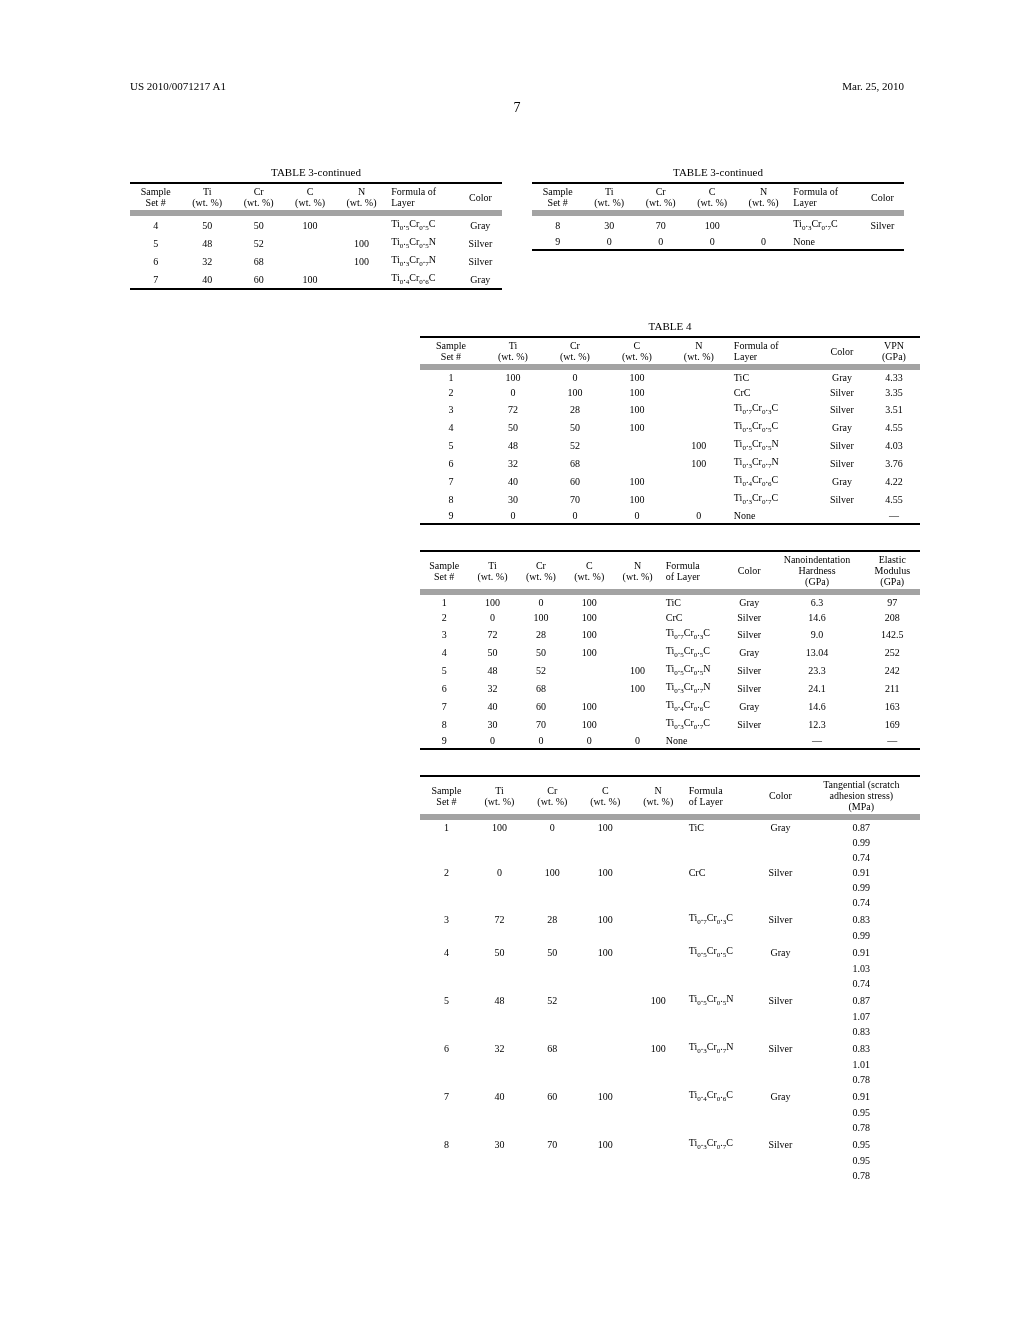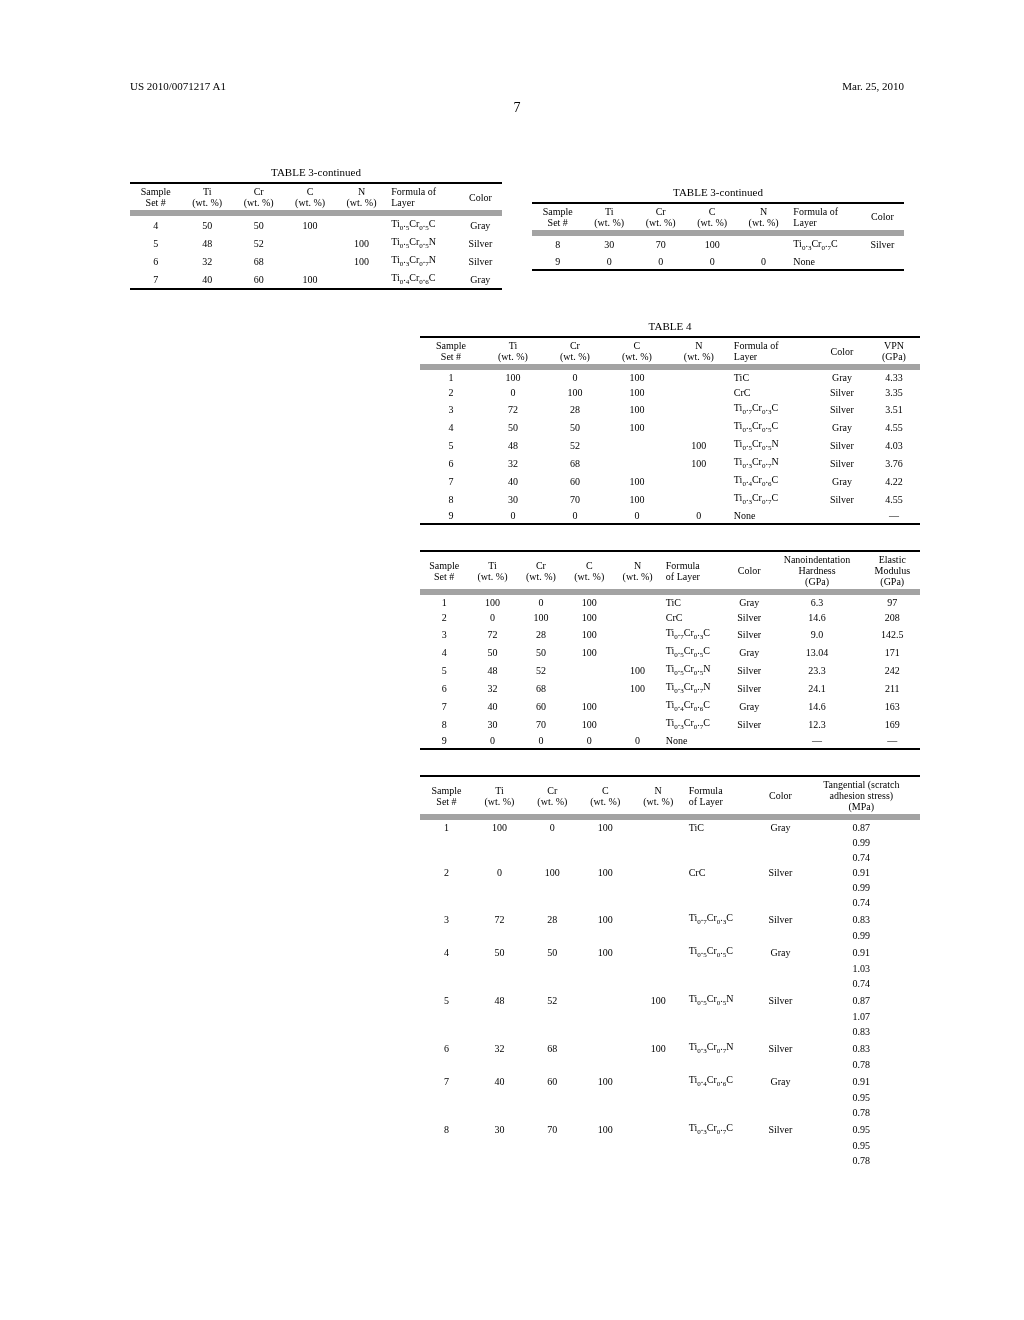--- a/index.html
+++ b/index.html
@@ -15,21 +15,20 @@
       display: flex;
       justify-content: space-between;
       align-items: baseline;
       margin-bottom: 8px;
     }
     .page-num { text-align: center; font-size: 14px; margin-bottom: 50px; }
     .two-col {
       display: flex;
       gap: 30px;
       margin-bottom: 30px;
-      align-items: center;
     }
     .col { flex: 1; }
     .table-title { text-align: center; font-size: 11px; margin-bottom: 4px; }
     table { border-collapse: collapse; width: 100%; }
     th, td { padding: 2px 4px; text-align: center; font-weight: normal; font-size: 10px; }
     th { border-bottom: 6px solid #a3a3a3; }
     .top-rule { border-top: 2px solid #000; }
     .thick-bot { border-bottom: 2px solid #000; }
     .wide-tables { margin-left: 290px; width: 500px; }
     .wide-tables table { width: 100%; }
@@ -301,21 +300,21 @@
           </tr>
           <tr>
             <td>4</td>
             <td>50</td>
             <td>50</td>
             <td>100</td>
             <td></td>
             <td class="left">Ti<sub>0</sub>.<sub>5</sub>Cr<sub>0</sub>.<sub>5</sub>C</td>
             <td>Gray</td>
             <td>13.04</td>
-            <td>171</td>
+            <td>252</td>
           </tr>
           <tr>
             <td>5</td>
             <td>48</td>
             <td>52</td>
             <td></td>
             <td>100</td>
             <td class="left">Ti<sub>0</sub>.<sub>5</sub>Cr<sub>0</sub>.<sub>5</sub>N</td>
             <td>Silver</td>
             <td>23.3</td>
@@ -535,20 +534,30 @@
             <td>0.83</td>
           </tr>
           <tr>
             <td></td>
             <td></td>
             <td></td>
             <td></td>
             <td></td>
             <td></td>
             <td></td>
+            <td>1.01</td>
+          </tr>
+          <tr>
+            <td></td>
+            <td></td>
+            <td></td>
+            <td></td>
+            <td></td>
+            <td></td>
+            <td></td>
             <td>0.78</td>
           </tr>
           <tr>
             <td>7</td>
             <td>40</td>
             <td>60</td>
             <td>100</td>
             <td></td>
             <td class="left">Ti<sub>0</sub>.<sub>4</sub>Cr<sub>0</sub>.<sub>6</sub>C</td>
             <td>Gray</td>

